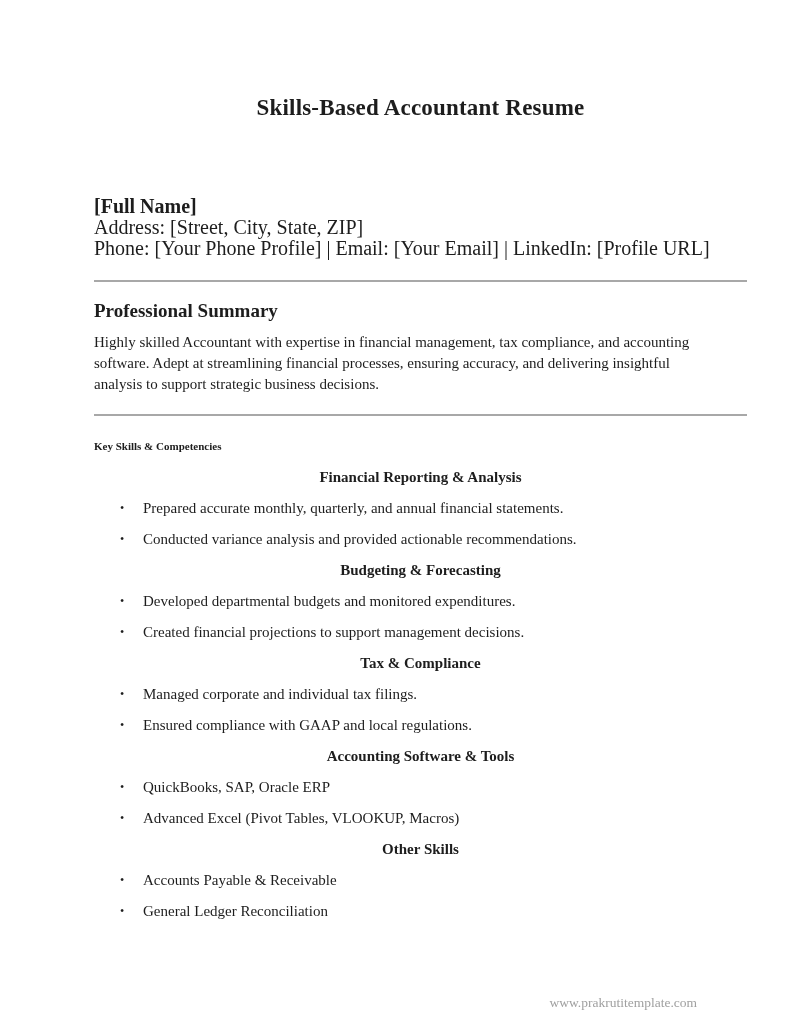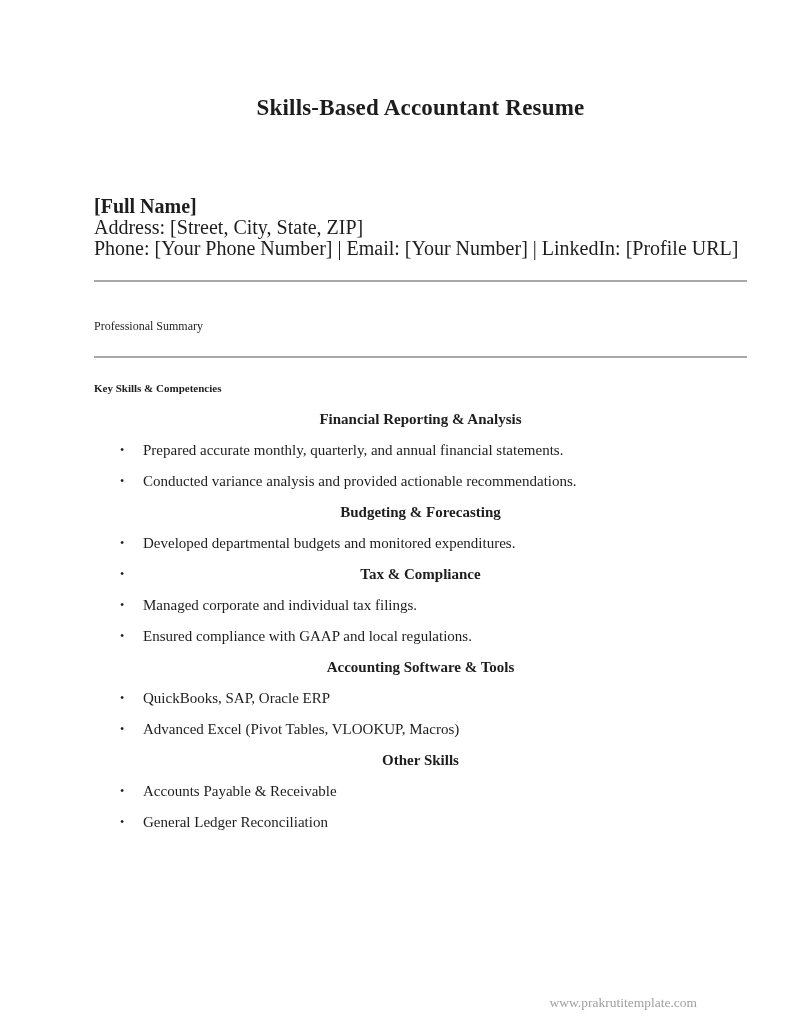--- a/index.html
+++ b/index.html
@@ -38,23 +38,23 @@
   }
   .contact .name{font-weight:bold;}
   .rule{
     border:none;
     border-top:2px solid var(--rule,#a8a8a8);
     height:0;
   }
   .rule-1{margin-top:21px;}
   .rule-2{margin-top:19px;}
   .section-heading{
-    margin-top:34px;
-    font-size:12px;
-    font-weight:normal;
+    margin-top:18px;
+    font-size:19px;
+    font-weight:bold;
     line-height:21px;
   }
   .summary-text{
     margin-top:11px;
     font-size:15px;
     line-height:21px;
     max-width:603px;
   }
   .skills-heading{
     margin-top:20px;
@@ -100,27 +100,28 @@
 <body>
 
 <div class="page">
   <div class="content">
 
     <h1 class="doc-title">Skills-Based Accountant Resume</h1>
 
     <div class="contact">
       <div class="name">[Full Name]</div>
       <div>Address: [Street, City, State, ZIP]</div>
-      <div>Phone: [Your Phone Number] | Email: [Your Number] | LinkedIn: [Profile URL]</div>
+      <div>Phone: [Your Phone Profile] | Email: [Your Email] | LinkedIn: [Profile URL]</div>
     </div>
 
     <hr class="rule rule-1">
 
     <h2 class="section-heading">Professional Summary</h2>
 
+    <p class="summary-text">Highly skilled Accountant with expertise in financial management, tax compliance, and accounting software. Adept at streamlining financial processes, ensuring accuracy, and delivering insightful analysis to support strategic business decisions.</p>
 
     <hr class="rule rule-2">
 
     <h2 class="skills-heading">Key Skills &amp; Competencies</h2>
 
     <div id="skills-groups">
   <div class="skill-group">
     <h3 class="sub-heading">Financial Reporting &amp; Analysis</h3>
     <ul class="bullet-list">
   <li class="bullet-item">
@@ -138,20 +139,21 @@
   <div class="skill-group">
     <h3 class="sub-heading">Budgeting &amp; Forecasting</h3>
     <ul class="bullet-list">
   <li class="bullet-item">
     <span class="bullet">•</span>
     <span>Developed departmental budgets and monitored expenditures.</span>
   </li>
 
   <li class="bullet-item">
     <span class="bullet">•</span>
+    <span>Created financial projections to support management decisions.</span>
   </li>
 </ul>
   </div>
 
   <div class="skill-group">
     <h3 class="sub-heading">Tax &amp; Compliance</h3>
     <ul class="bullet-list">
   <li class="bullet-item">
     <span class="bullet">•</span>
     <span>Managed corporate and individual tax filings.</span>

